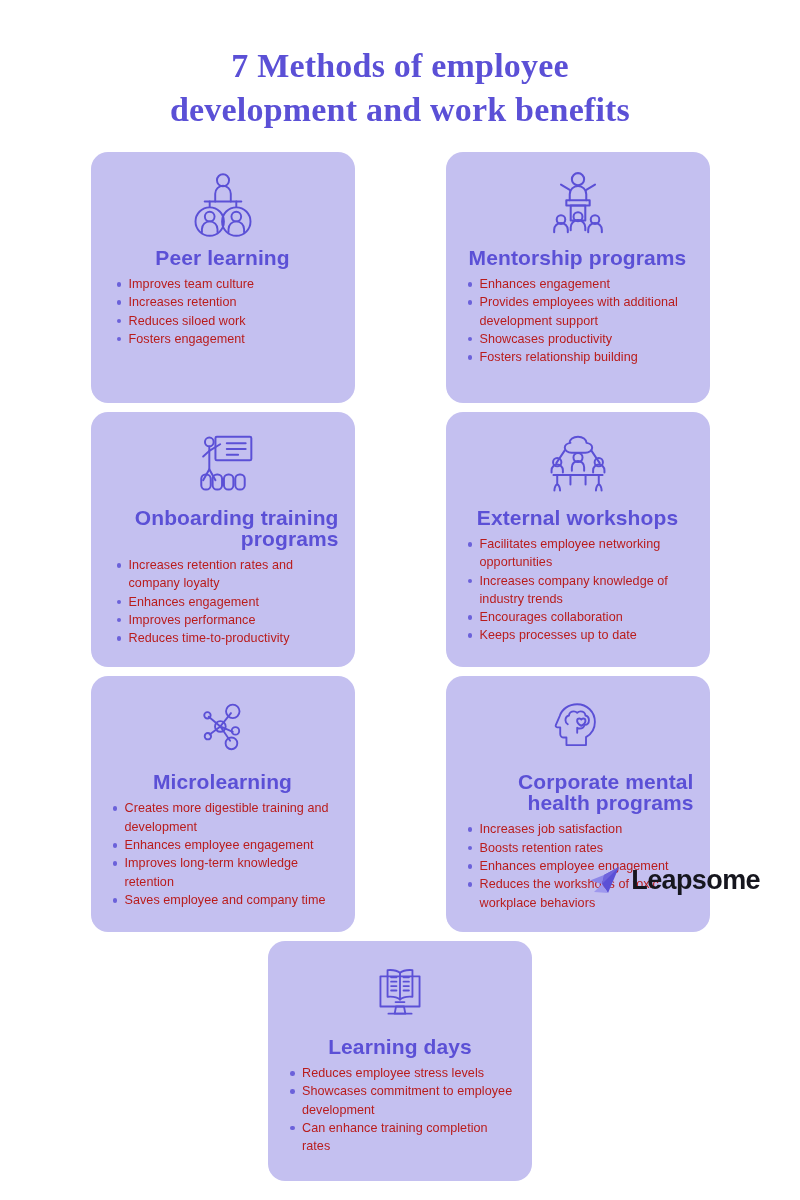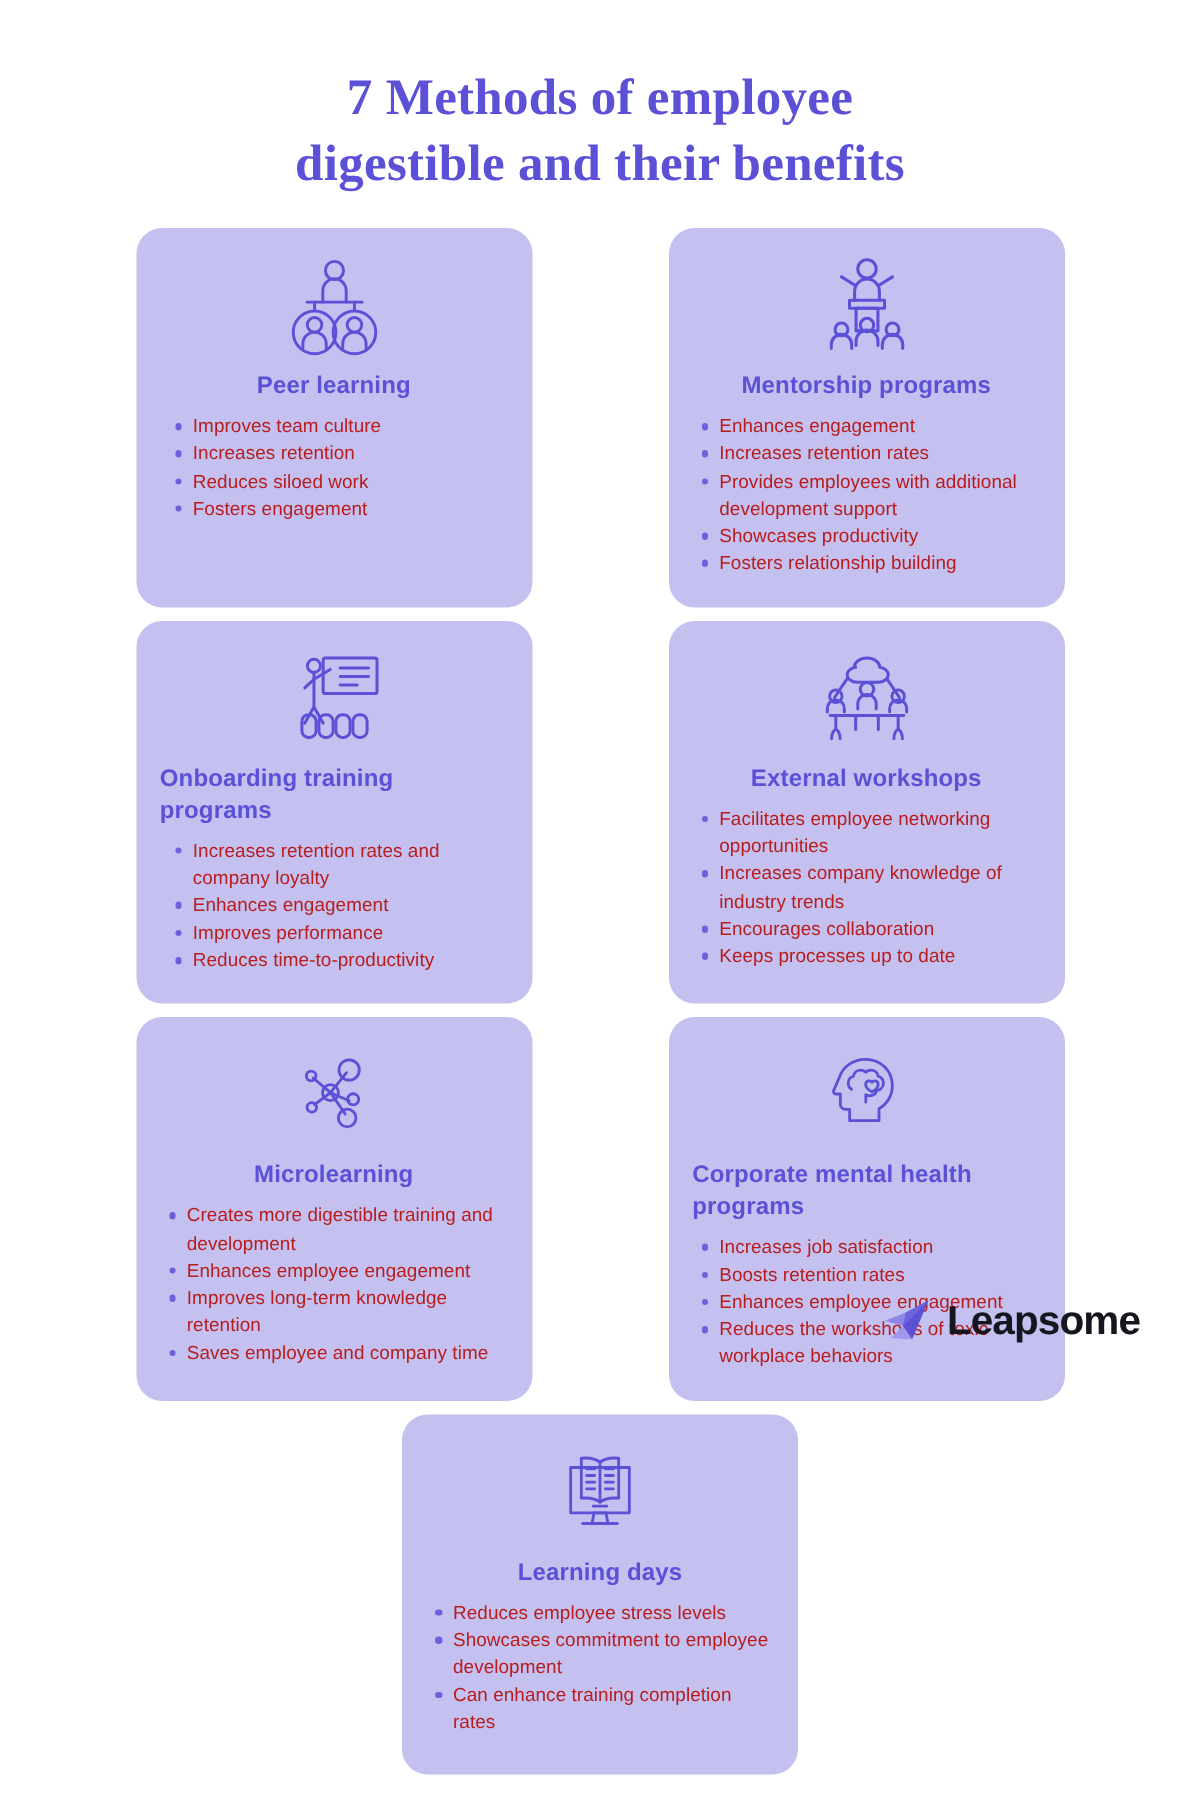--- a/index.html
+++ b/index.html
@@ -75,23 +75,23 @@
     height: 74px;
     display: flex;
     align-items: center;
     justify-content: center;
     margin-bottom: 4px;
   }
   .card-icon svg { display: block; }
 
   .card-title {
     color: #5B50D6;
-    font-size: 16px;
+    font-size: 21px;
     font-weight: bold;
-    text-align: left;
+    text-align: right;
     line-height: 21px;
     margin-bottom: 7px;
     letter-spacing: 0.1px;
   }
 
   .bullets {
     list-style: none;
     margin: 0;
     padding: 0;
     width: 100%;
@@ -137,21 +137,21 @@
     font-family: "Liberation Sans", sans-serif;
   }
 </style>
 </head>
 <body>
 
 <div class="page">
 
   <h1 class="title">
     <span class="title-line">7 Methods of employee</span>
-    <span class="title-line">digestible and their benefits</span>
+    <span class="title-line">development and work benefits</span>
   </h1>
 
   <div class="grid">
 
     <div class="row">
 
       <div class="card card-tall">
         <div class="card-icon">
           <svg viewBox="0 0 72 74" width="66" height="68" fill="none" stroke="#5B50D6" stroke-width="2.1" stroke-linecap="round" stroke-linejoin="round">
             <circle cx="36" cy="9" r="6.6"></circle>
@@ -187,21 +187,20 @@
             <path d="M28.5 62v-3a7.5 7.5 0 0 1 15 0v3"></path>
             <circle cx="18.5" cy="51" r="4.4"></circle>
             <path d="M11.5 64v-2.6a7 7 0 0 1 14 0V64"></path>
             <circle cx="53.5" cy="51" r="4.4"></circle>
             <path d="M46.5 64v-2.6a7 7 0 0 1 14 0V64"></path>
           </svg>
         </div>
         <div class="card-title">Mentorship programs</div>
         <ul class="bullets">
           <li>Enhances engagement</li>
-          <li>Increases retention rates</li>
           <li>Provides employees with additional development support</li>
           <li>Showcases productivity</li>
           <li>Fosters relationship building</li>
         </ul>
       </div>
     </div>
 
     <div class="row">
 
       <div class="card card-mid">

